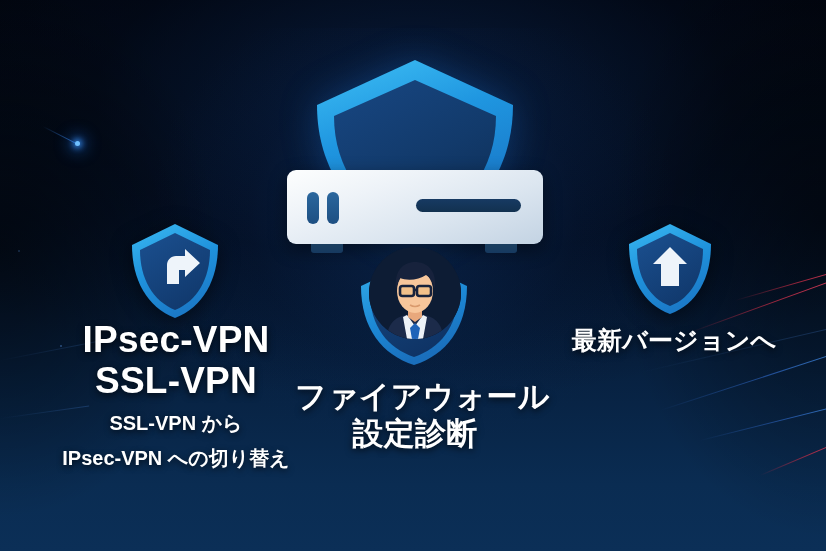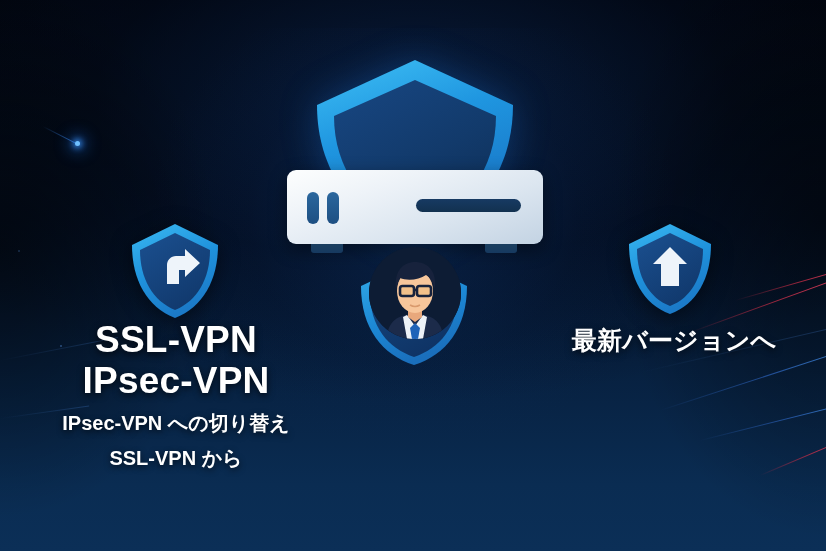--- a/index.html
+++ b/index.html
@@ -269,24 +269,28 @@
         <rect x="31" y="39" width="14" height="10" rx="2.5" fill="#f2c08a" stroke="#17223c" stroke-width="2.6"></rect>
         <rect x="48" y="39" width="14" height="10" rx="2.5" fill="#f2c08a" stroke="#17223c" stroke-width="2.6"></rect>
         <line x1="45" y1="43" x2="48" y2="43" stroke="#17223c" stroke-width="2.6"></line>
 
         <path d="M41 58 Q46 61 51 58" stroke="#d99a6d" stroke-width="1.6" fill="none"></path>
       </svg>
     </div>
   </div>
 
   <div class="caption cap-left">
+    <div class="headline">IPsec-VPN</div>
     <div class="headline">SSL-VPN</div>
-    <div class="headline">IPsec-VPN</div>
+    <div class="subline">SSL-VPN から</div>
     <div class="subline">IPsec-VPN への切り替え</div>
-    <div class="subline">SSL-VPN から</div>
-  </div>
-
+  </div>
+
+  <div class="caption cap-center">
+    <div class="headline">ファイアウォール</div>
+    <div class="headline">設定診断</div>
+  </div>
 
   <div class="caption cap-right">
     <div class="headline">最新バージョンへ</div>
   </div>
 
 </div>
 
 </body></html>

